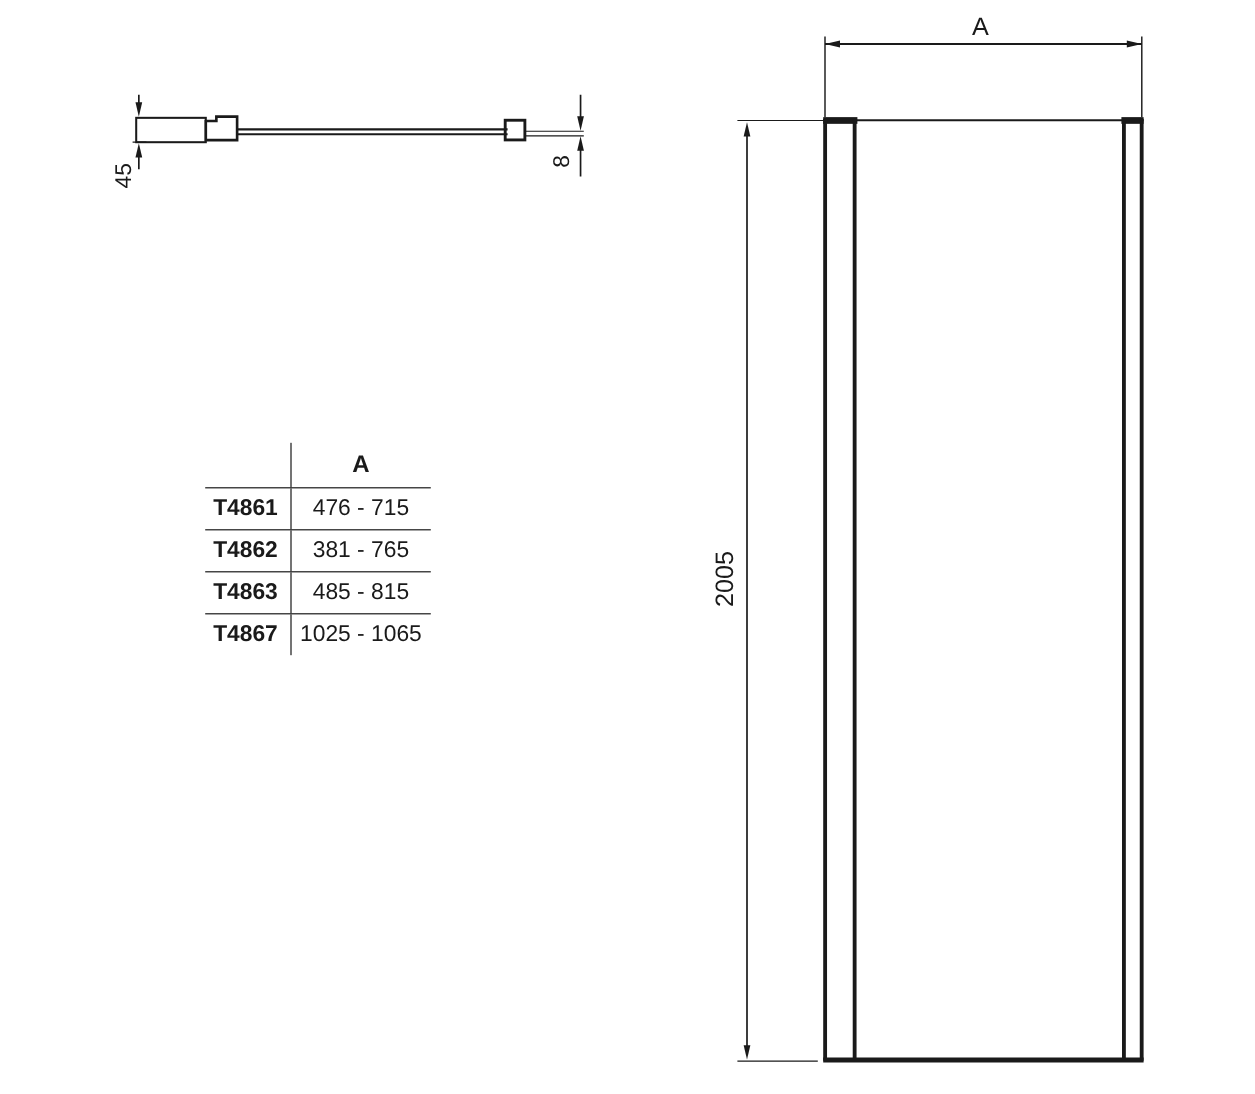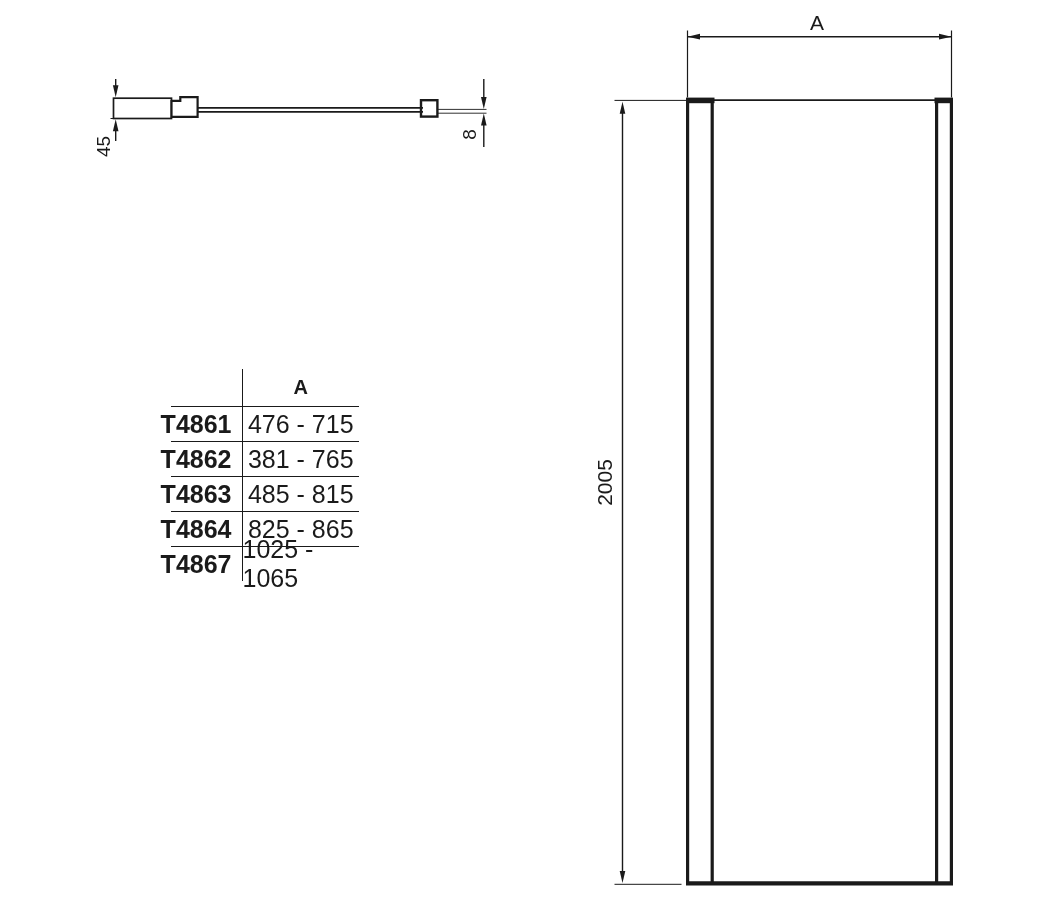--- a/index.html
+++ b/index.html
@@ -31,21 +31,21 @@
   
   .spec-table {
     position: absolute;
     left: 171px;
     top: 369px;
     width: 188px;
   }
   .trow { display: flex; align-items: stretch; height: 35px; }
   .trow.thead { height: 37px; }
   .trow + .trow { border-top: 1.4px solid #1a1a1a; }
-  .tcell { display: flex; align-items: center; font-size: 25px; }
+  .tcell { display: flex; align-items: center; font-size: 19px; }
   .tcell.code {
     width: 71.5px;
     justify-content: flex-end;
     padding-right: 10px;
     border-right: 1.5px solid #1a1a1a;
     font-weight: bold;
   }
   .tcell.val { flex: 1; justify-content: center; }
   .thead .tcell.val { font-weight: bold; font-size: 20px; }
 </style>
@@ -119,22 +119,18 @@
     </div>
     <div class="trow">
       <div class="tcell code">T4862</div>
       <div class="tcell val">381 - 765</div>
     </div>
     <div class="trow">
       <div class="tcell code">T4863</div>
       <div class="tcell val">485 - 815</div>
     </div>
     <div class="trow">
-      <div class="tcell code">T4864</div>
-      <div class="tcell val">825 - 865</div>
-    </div>
-    <div class="trow">
       <div class="tcell code">T4867</div>
       <div class="tcell val">1025 - 1065</div>
     </div>
   </div>
 
 </div>
 
 </body></html>

